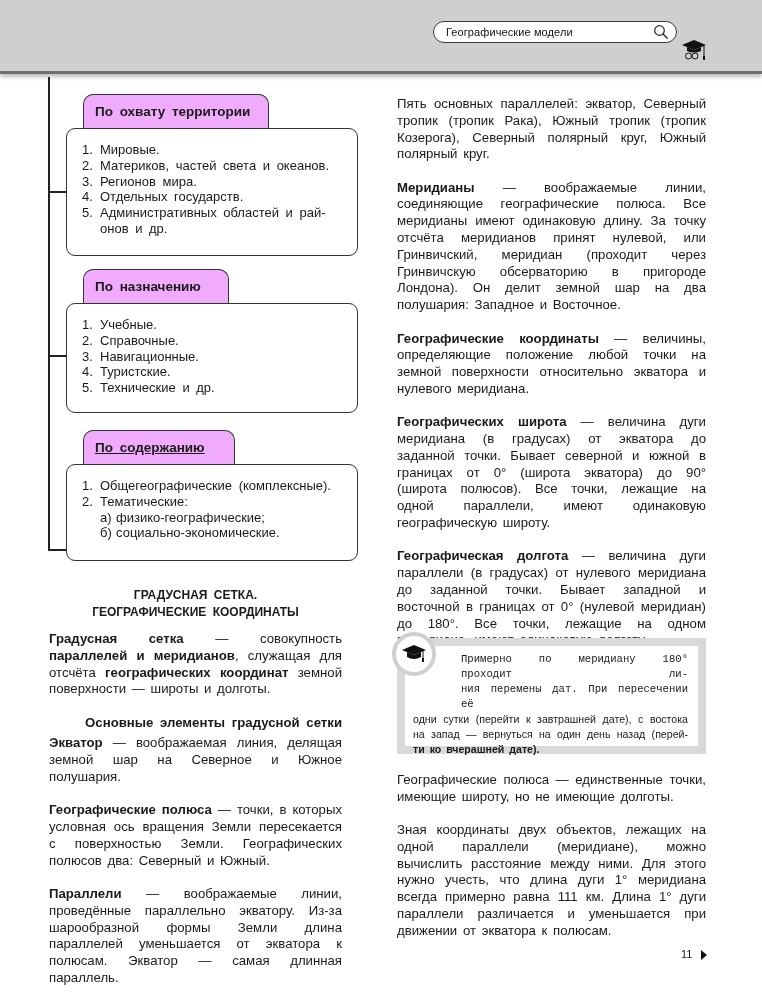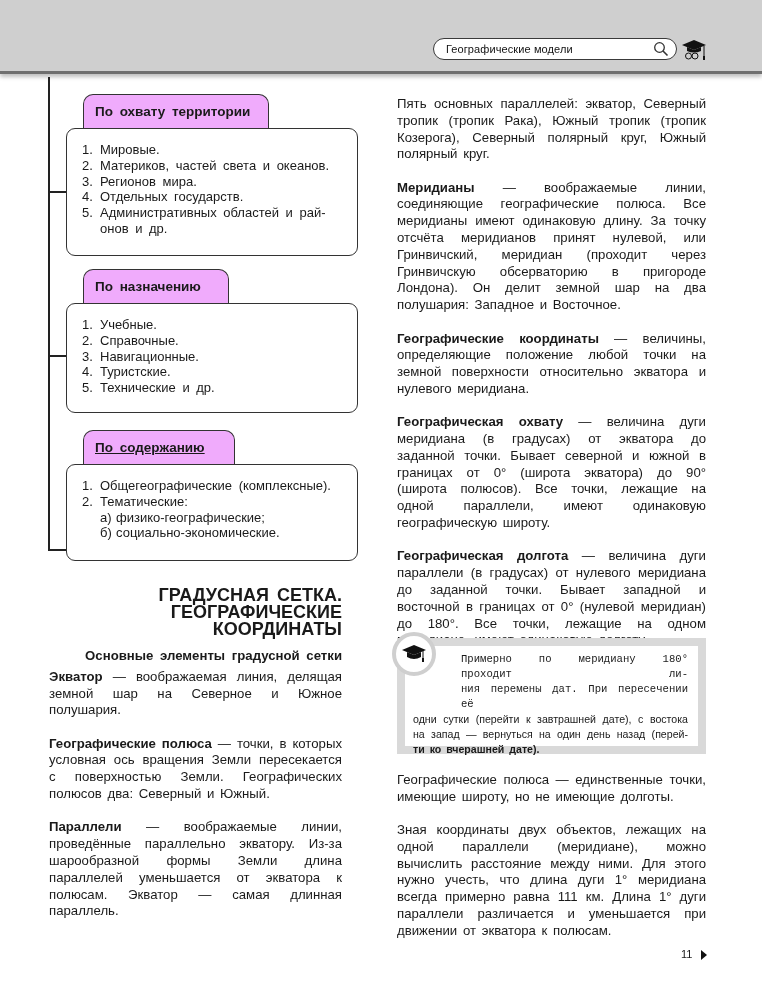--- a/index.html
+++ b/index.html
@@ -7,21 +7,21 @@
   body { position: relative; font-family: "Liberation Sans", sans-serif; color: #1a1a1a; }
 
   
   .header {
     position: absolute; left: 0; top: 0; width: 762px; height: 74px;
     background: #cfcfcf;
     border-bottom: 3px solid #6f6f6f;
     box-shadow: 0 3px 4px rgba(0,0,0,0.25);
   }
   .search {
-    position: absolute; left: 433px; top: 38px; width: 244px; height: 22px;
+    position: absolute; left: 433px; top: 21px; width: 244px; height: 22px;
     background: #fff; border: 1.5px solid #3a3a3a; border-radius: 11px;
     display: flex; align-items: center; padding-left: 12px;
   }
   .search-text { font-size: 11px; color: #111; letter-spacing: 0.1px; }
   .search-icon { position: absolute; right: 7px; top: 2px; width: 16px; height: 16px; }
   .cap-icon { position: absolute; left: 681px; top: 39px; width: 26px; height: 22px; }
 
   
   .tree-v { position: absolute; left: 48px; top: 77px; width: 1.5px; height: 473px; background: #222; }
   .tree-h { position: absolute; left: 48px; height: 1.5px; width: 19px; background: #222; }
@@ -45,21 +45,21 @@
   .box li.sub { padding-left: 18px; }
   .box li.sub .num { width: 16px; }
   .box li.cont { padding-left: 18px; }
 
   
   .col { position: absolute; font-size: 13.2px; line-height: 16.8px; text-align: justify; word-spacing: 2px; }
   .col p { margin-bottom: 16.5px; }
   .col b { font-weight: bold; }
   .left-col { left: 49px; top: 587px; width: 293px; }
   .right-col { left: 397px; top: 96px; width: 309px; }
-  .section-title { font-weight: bold; font-size: 18px; line-height: 17px; margin-bottom: 10px !important; text-align: right; word-spacing: 3px; }
+  .section-title { font-weight: bold; font-size: 12px; line-height: 17px; margin-bottom: 10px !important; text-align: center; word-spacing: 3px; }
   .subhead { font-weight: bold; margin-bottom: 4px !important; text-align: right; word-spacing: 3px; }
 
   
   .note {
     position: absolute; left: 397px; top: 638px; width: 309px; height: 116px;
     background: #d9d9d9; padding: 8px;
   }
   .note-inner {
     background: #fff; width: 100%; height: 100%;
     font-size: 10.6px; line-height: 15px; padding: 6px 10px 0 8px; text-align: justify;
@@ -187,31 +187,32 @@
         <span>социально-экономические.</span>
       </li>
   </ol>
 </div>
 
 <div class="col left-col">
   <p class="section-title">
     <span>ГРАДУСНАЯ СЕТКА.</span><br>
     <span>ГЕОГРАФИЧЕСКИЕ КООРДИНАТЫ</span>
   </p>
+  <p><b>Градусная сетка</b><span> — совокупность </span><b>параллелей и меридианов</b><span>, служащая для отсчёта </span><b>географических координат</b><span> земной поверхности — широты и долготы.</span></p>
   <p class="subhead">Основные элементы градусной сетки</p>
   <p><b>Экватор</b><span> — воображаемая линия, делящая земной шар на Северное и Южное полушария.</span></p>
   <p><b>Географические полюса</b><span> — точки, в которых условная ось вращения Земли пересекается с поверхностью Земли. Географических полюсов два: Северный и Южный.</span></p>
   <p><b>Параллели</b><span> — воображаемые линии, проведённые параллельно экватору. Из-за шарообразной формы Земли длина параллелей уменьшается от экватора к полюсам. Экватор — самая длинная параллель.</span></p>
 </div>
 
 <div class="col right-col">
   <p>Пять основных параллелей: экватор, Северный тропик (тропик Рака), Южный тропик (тропик Козерога), Северный полярный круг, Южный полярный круг.</p>
   <p><b>Меридианы</b><span> — воображаемые линии, соединяющие географические полюса. Все меридианы имеют одинаковую длину. За точку отсчёта меридианов принят нулевой, или Гринвичский, меридиан (проходит через Гринвичскую обсерваторию в пригороде Лондона). Он делит земной шар на два полушария: Западное и Восточное.</span></p>
   <p><b>Географические координаты</b><span> — величины, определяющие положение любой точки на земной поверхности относительно экватора и нулевого меридиана.</span></p>
-  <p><b>Географическая охвату</b><span> — величина дуги меридиана (в градусах) от экватора до заданной точки. Бывает северной и южной в границах от 0° (широта экватора) до 90° (широта полюсов). Все точки, лежащие на одной параллели, имеют одинаковую географическую широту.</span></p>
+  <p><b>Географических широта</b><span> — величина дуги меридиана (в градусах) от экватора до заданной точки. Бывает северной и южной в границах от 0° (широта экватора) до 90° (широта полюсов). Все точки, лежащие на одной параллели, имеют одинаковую географическую широту.</span></p>
   <p><b>Географическая долгота</b><span> — величина дуги параллели (в градусах) от нулевого меридиана до заданной точки. Бывает западной и восточной в границах от 0° (нулевой меридиан) до 180°. Все точки, лежащие на одном меридиане, имеют одинаковую долготу.</span></p>
 </div>
 
 <div class="note">
   <div class="note-inner">
     <span class="note-line indent1">Примерно по меридиану 180° проходит ли-</span>
     <span class="note-line indent1">ния перемены дат. При пересечении её</span>
     <span class="note-line">одни сутки (перейти к завтрашней дате), с востока</span>
     <span class="note-line">на запад — вернуться на один день назад (перей-</span>
     <span class="note-line last">ти ко вчерашней дате).</span>

